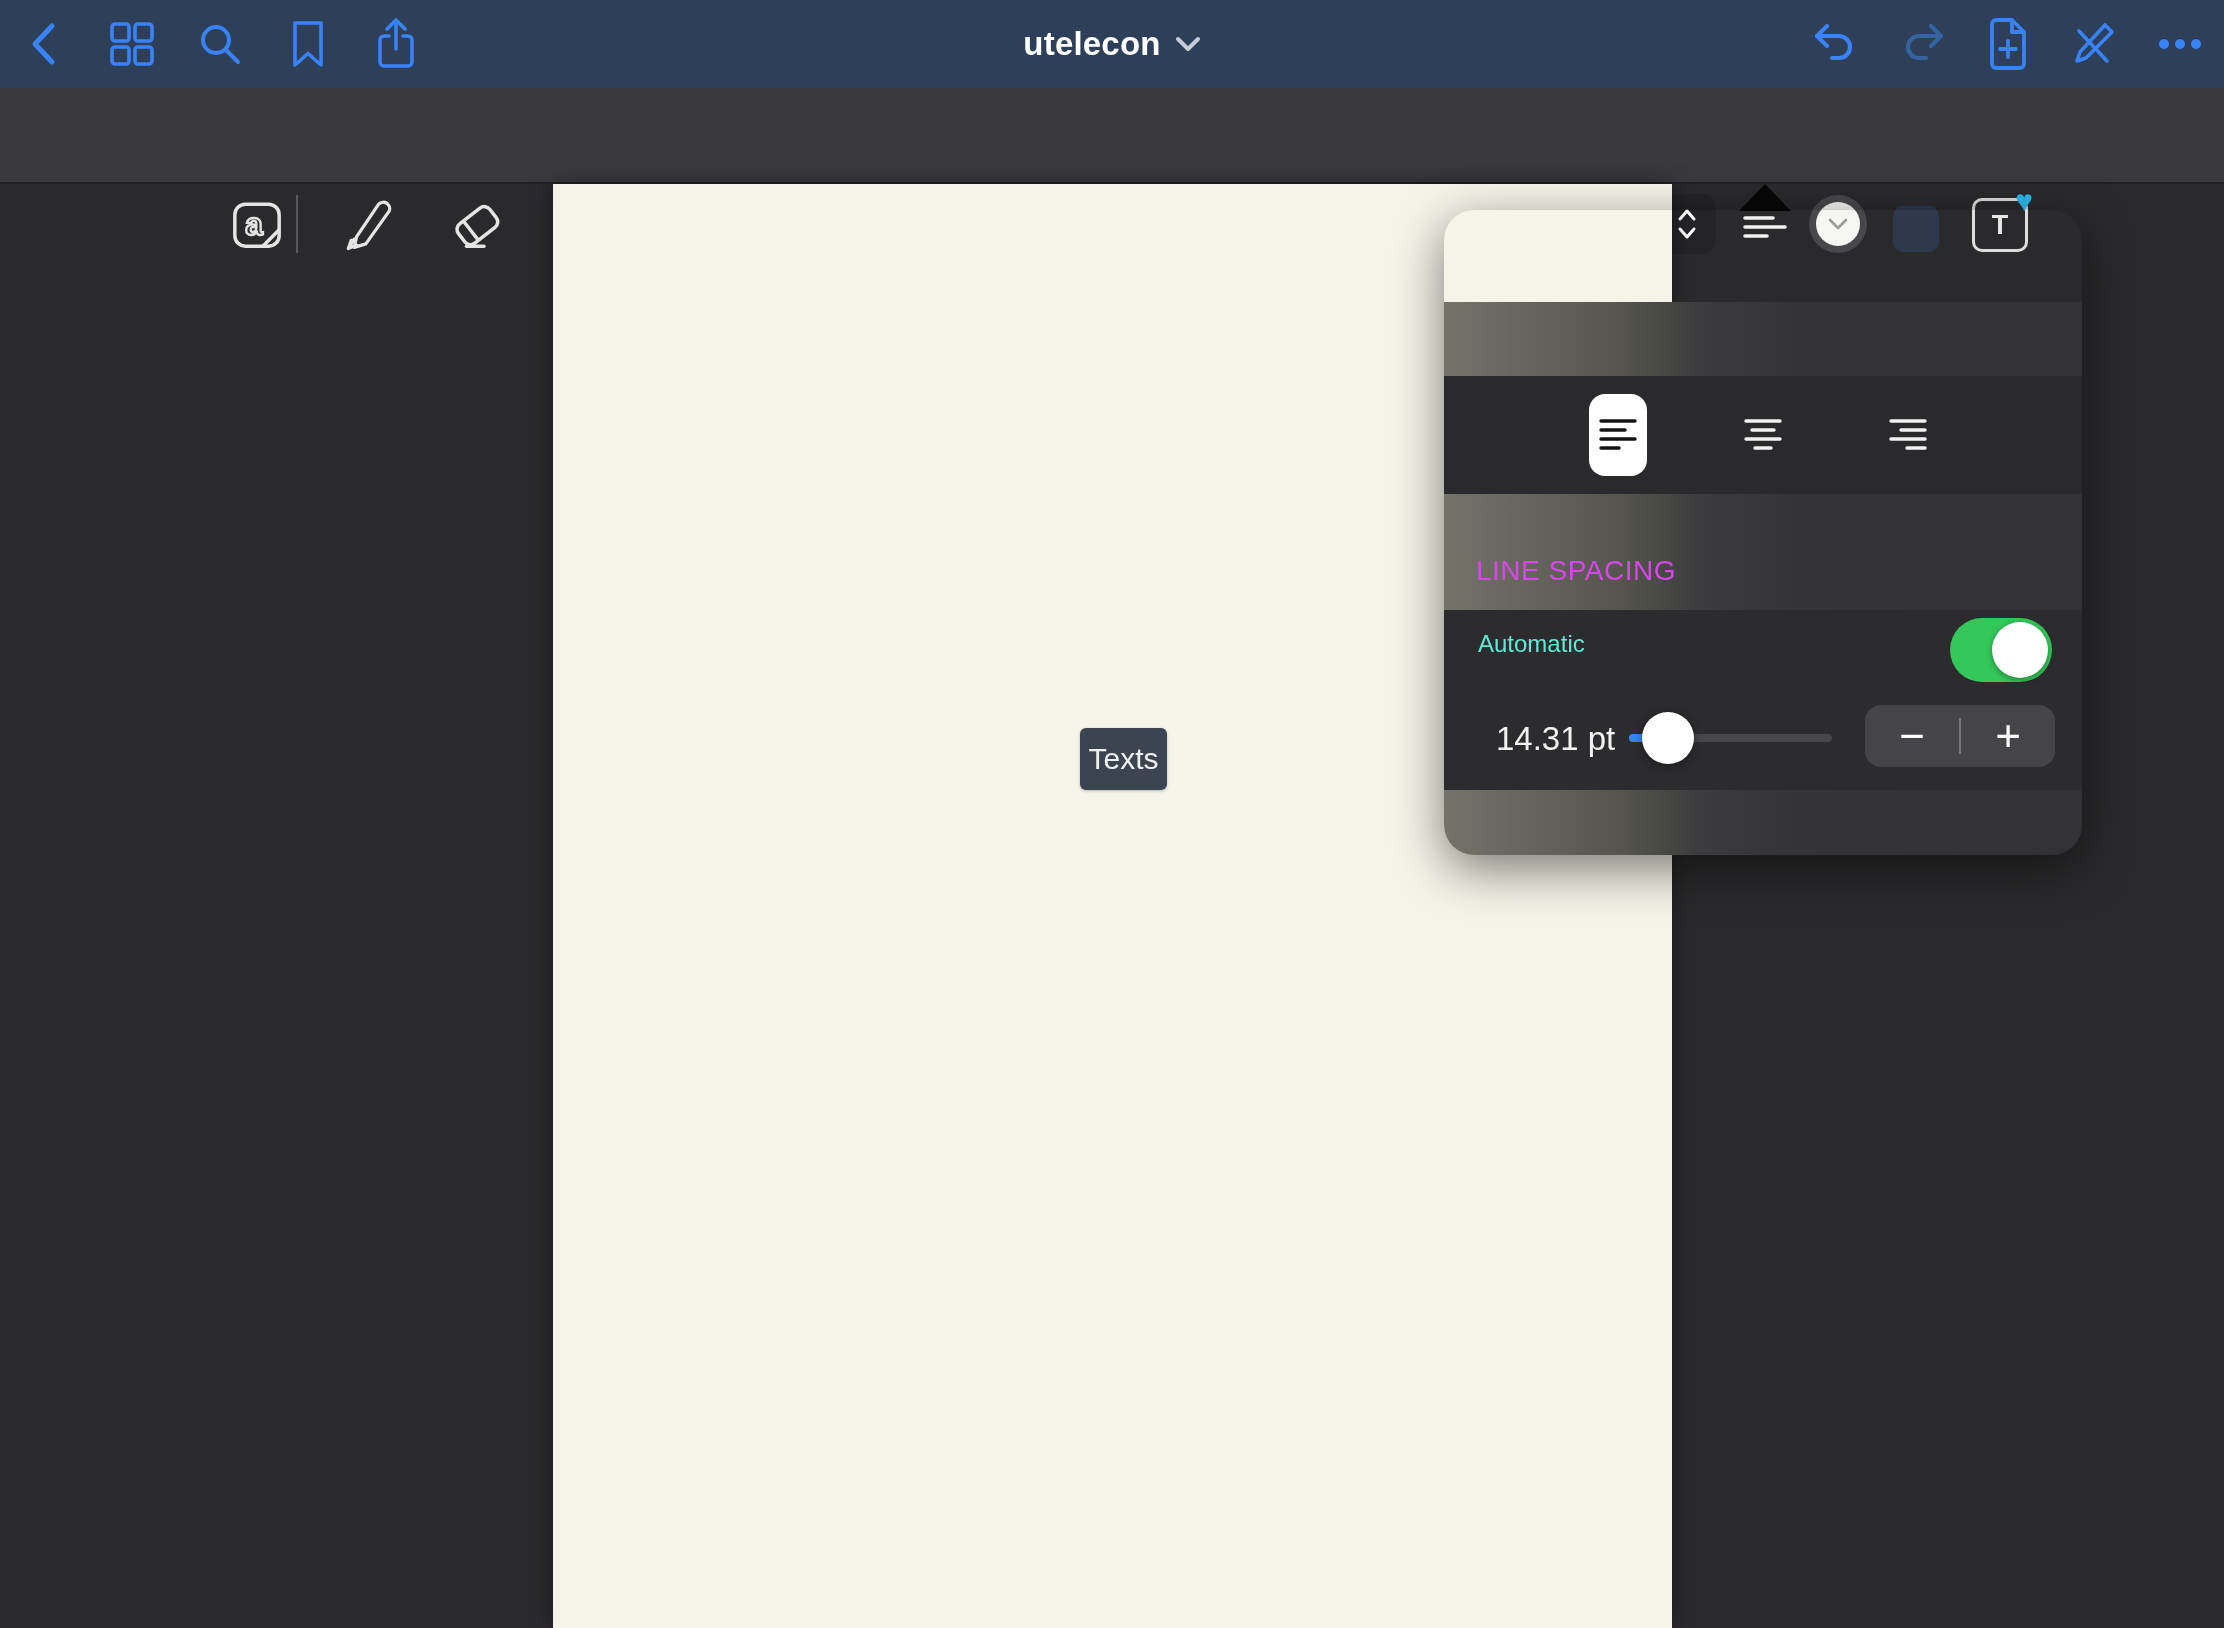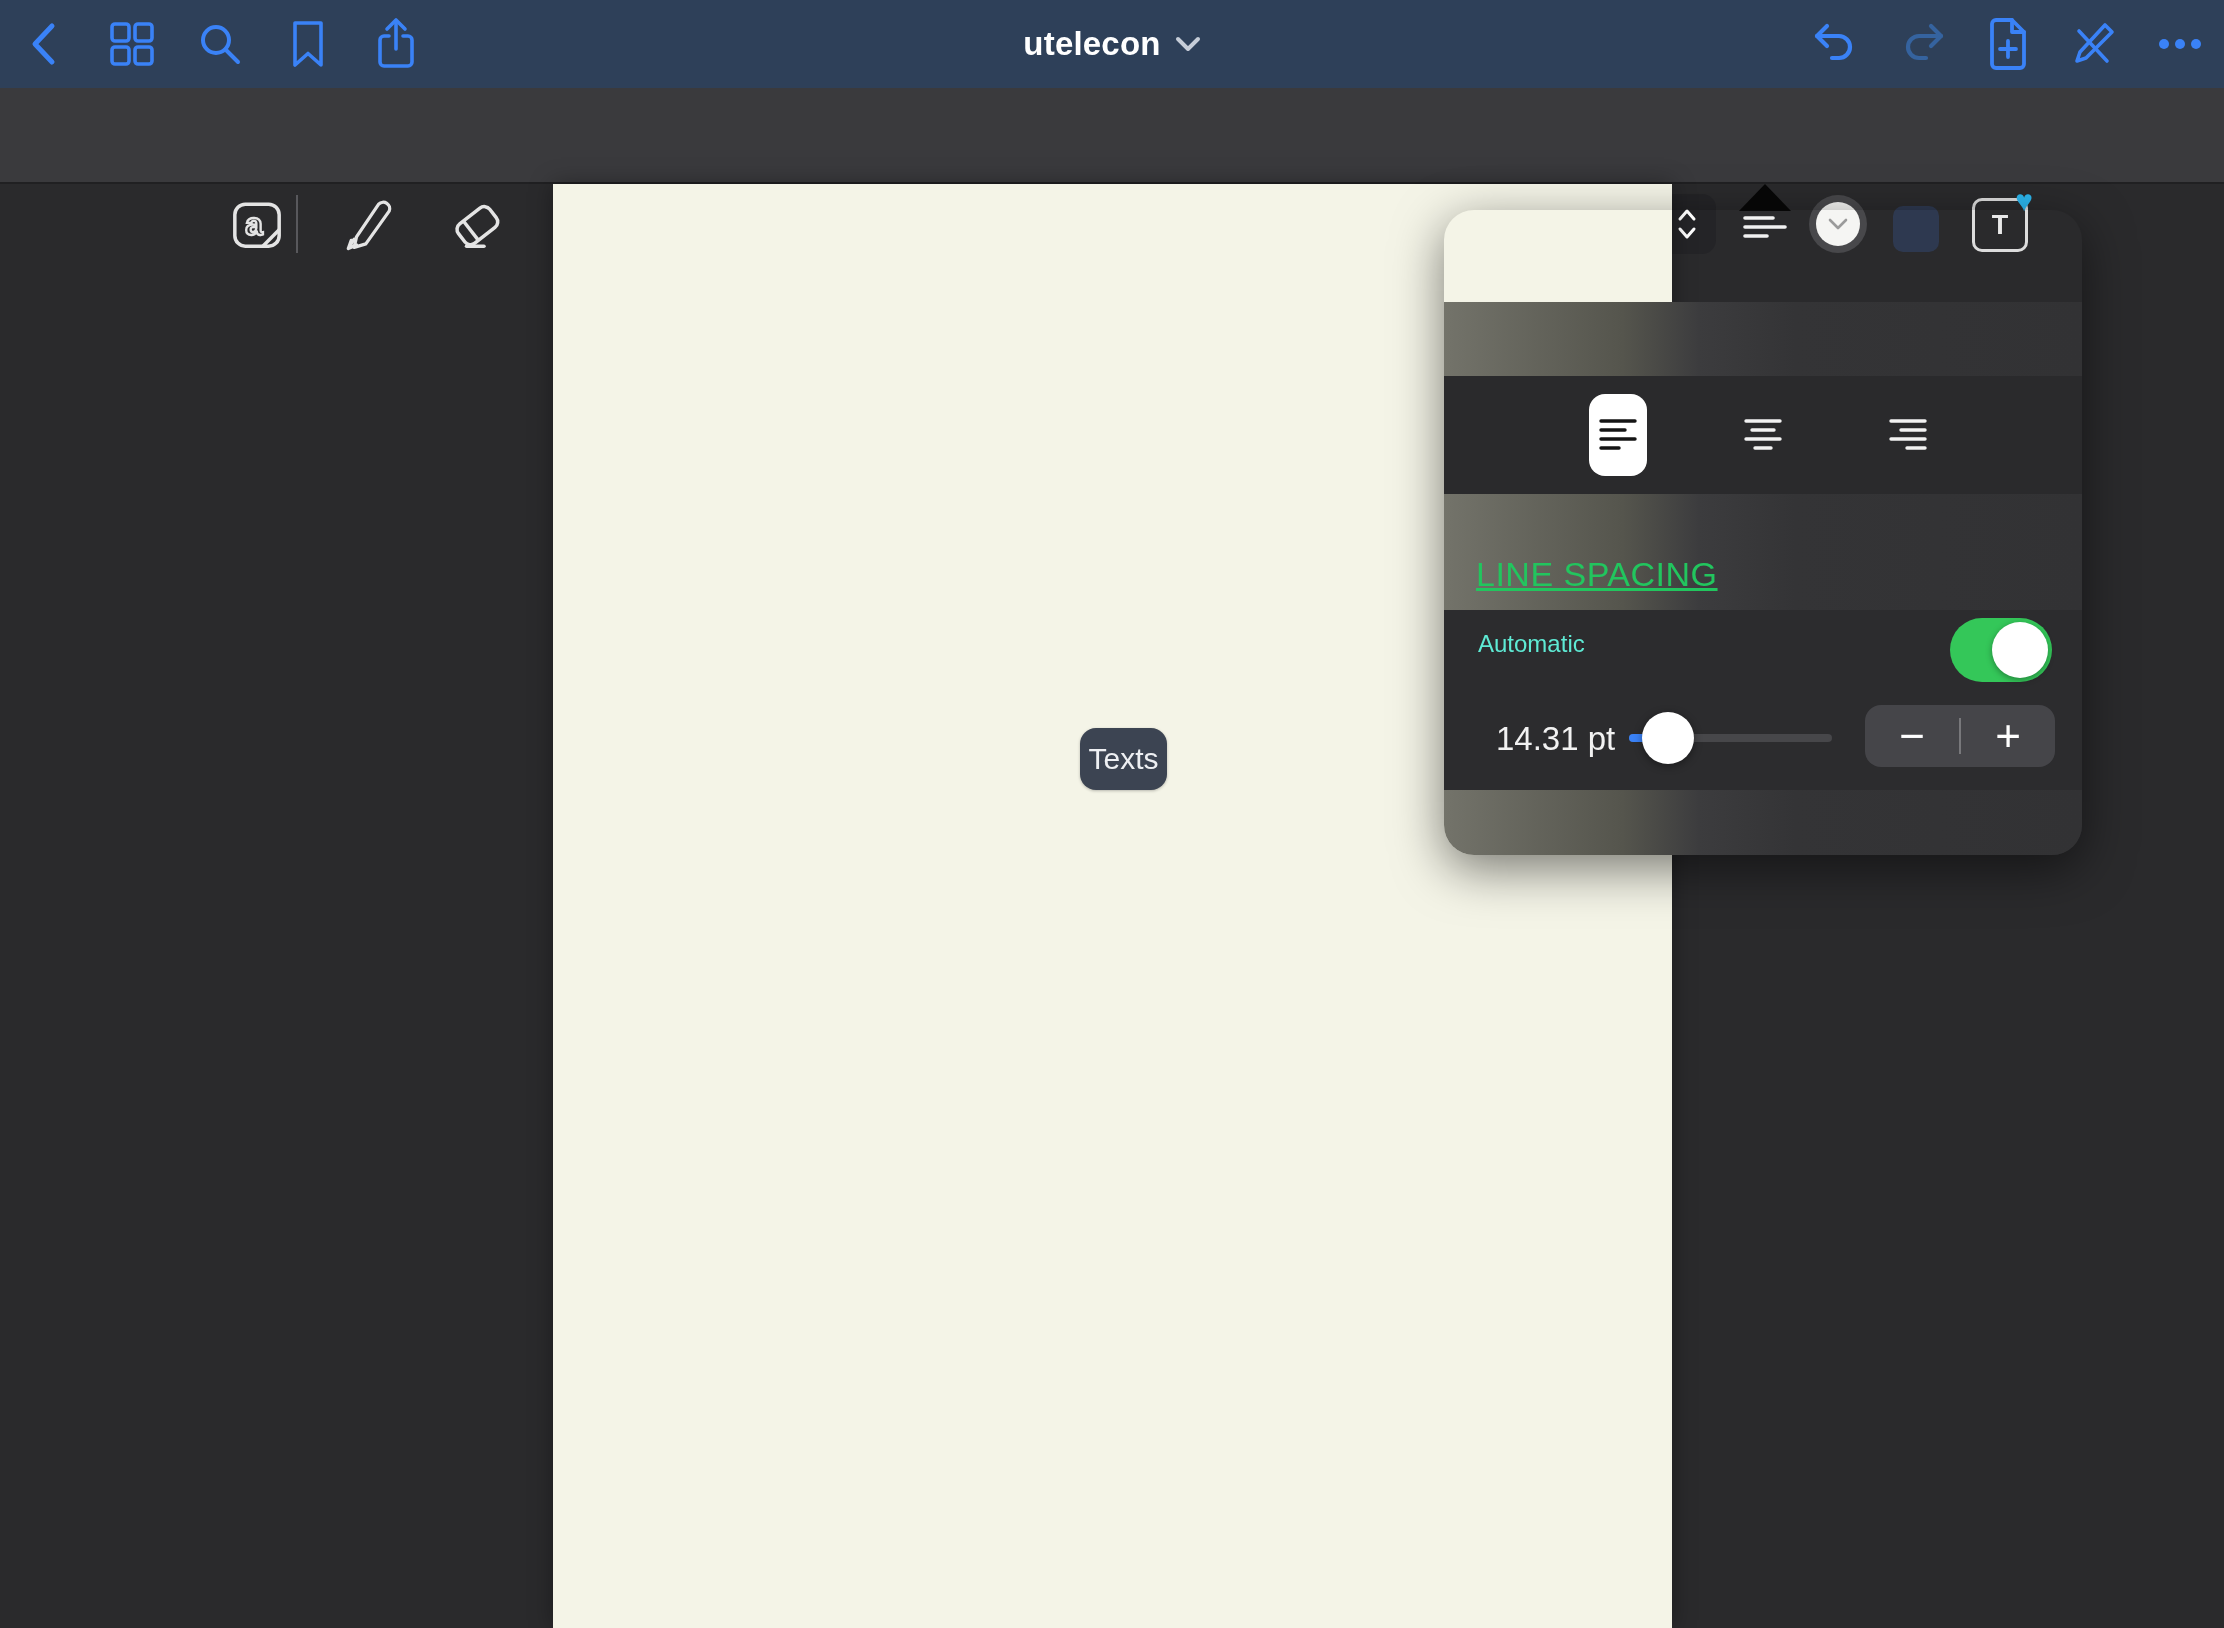--- a/index.html
+++ b/index.html
@@ -35,38 +35,38 @@
   .color-swatch{left:1809px;top:107px;width:58px;height:58px;border-radius:50%;background:#48484b;display:flex;align-items:center;justify-content:center;}
   .color-swatch .inner{width:44px;height:44px;border-radius:50%;background:#f5f5f3;display:flex;align-items:center;justify-content:center;}
   .ghost-rect{left:1893px;top:118px;width:46px;height:46px;border-radius:10px;background:#2e3950;}
   .tthrt{left:1971px;top:108px;width:58px;height:58px;display:flex;align-items:center;justify-content:center;}
   .tthrt .box{width:50px;height:48px;border:3px solid #dcdcdc;border-radius:10px;display:flex;align-items:center;justify-content:center;color:#e9e9e9;font-size:27px;font-weight:700;}
   .tthrt .heart{position:absolute;right:-4px;top:-10px;color:#2cb7ee;font-size:30px;line-height:30px;}
 
   
   .page{left:553px;top:184px;width:1119px;height:1444px;background:#f4f4e7;box-shadow:0 0 22px rgba(0,0,0,.35);}
   .text-object{
-    left:1080px;top:728px;width:87px;height:62px;background:#3c4452;border-radius:16px;
+    left:1080px;top:728px;width:87px;height:62px;background:#3c4452;border-radius:6px;
     display:flex;align-items:center;justify-content:center;color:#eef0f3;font-size:30px;
     box-shadow:0 1px 3px rgba(0,0,0,.25);
   }
 
   
   .popover{left:1444px;top:210px;width:638px;height:645px;border-radius:30px;overflow:hidden;
            box-shadow:0 14px 50px rgba(0,0,0,.5);}
   .pop-arrow{left:1739px;top:184px;width:0;height:0;border-left:26px solid transparent;border-right:26px solid transparent;border-bottom:27px solid #070707;}
   .pop-header{left:0;top:0;width:638px;height:92px;background:#070707;display:flex;align-items:center;justify-content:center;color:#fff;font-size:34px;font-weight:700;}
   .pop-grad{width:638px;background:linear-gradient(90deg,#73736a 0%,#55554d 28%,#3c3c3e 40%,#343436 55%,#323234 100%);}
   .g1{left:0;top:92px;height:74px;}
   .g2{left:0;top:284px;height:116px;}
   .g3{left:0;top:580px;height:65px;}
   .pop-dark{left:0;width:638px;background:#2c2c2e;}
   .align-row{top:166px;height:118px;background:#2a2a2c;}
   .rows-block{top:400px;height:180px;}
-  .ls-label{left:32px;top:345px;color:#22c55e;font-size:34px;letter-spacing:.5px;text-decoration:underline;}
+  .ls-label{left:32px;top:345px;color:#d946ef;font-size:28px;letter-spacing:.5px;}
   .align-btn{position:absolute;top:28px;width:62px;height:62px;display:flex;align-items:center;justify-content:center;}
   .align-btn.selected{background:#ffffff;border-radius:16px;top:18px;width:58px;height:82px;}
   .auto-label{left:34px;top:420px;color:#5eead4;font-size:24px;}
   .toggle{left:506px;top:408px;width:102px;height:64px;border-radius:32px;background:#34c759;}
   .toggle .knob{position:absolute;right:4px;top:4px;width:56px;height:56px;border-radius:50%;background:#ffffff;box-shadow:0 2px 6px rgba(0,0,0,.35);}
   .pt-label{left:52px;top:510px;color:#f2f2f2;font-size:33px;}
   .slider-track{left:185px;top:524px;width:203px;height:8px;border-radius:4px;background:#47474a;}
   .slider-fill{left:185px;top:524px;width:39px;height:8px;border-radius:4px;background:#3a82f7;}
   .slider-knob{left:198px;top:502px;width:52px;height:52px;border-radius:50%;background:#ffffff;box-shadow:0 2px 8px rgba(0,0,0,.4);}
   .stepper{left:421px;top:495px;width:190px;height:62px;border-radius:16px;background:#454549;display:flex;}

